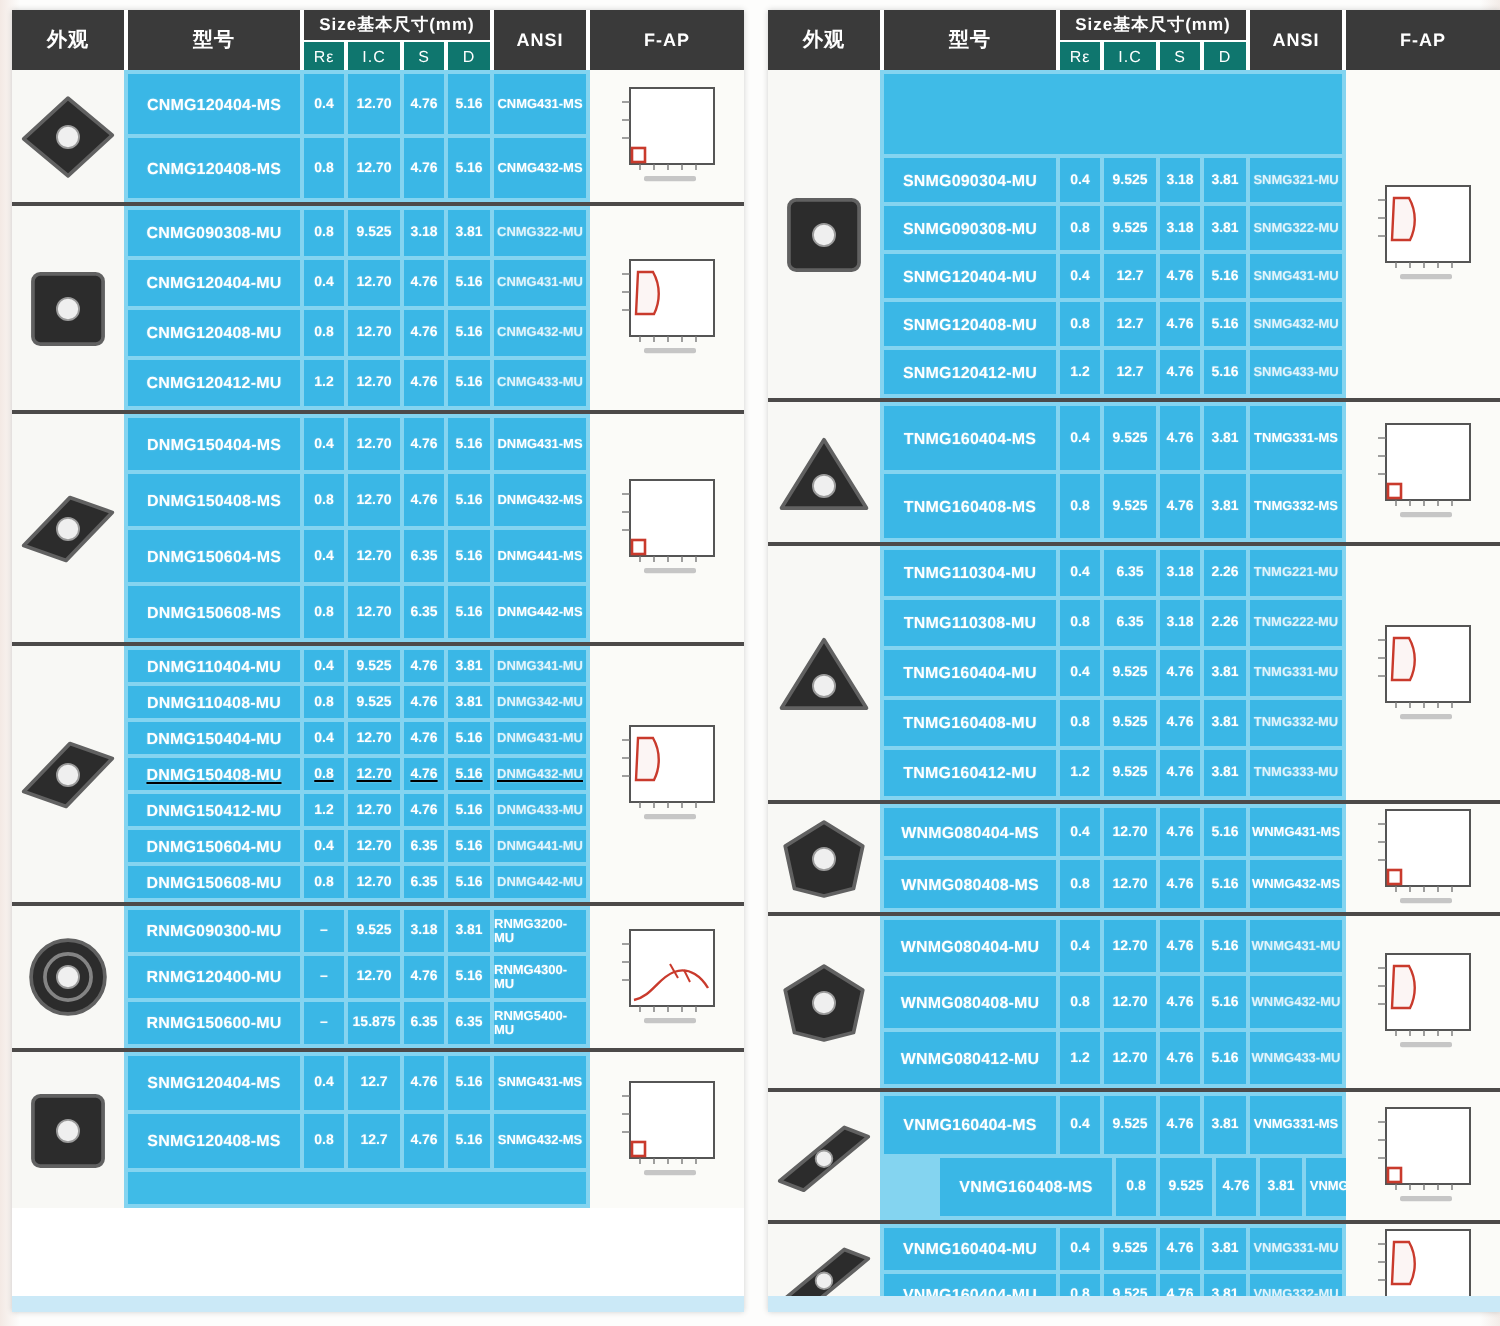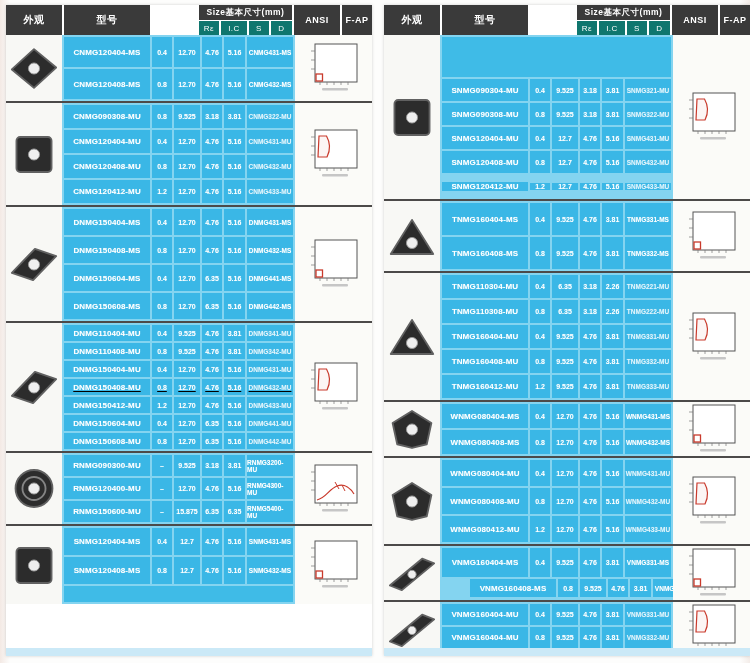--- a/index.html
+++ b/index.html
@@ -5,21 +5,21 @@
   html,body{margin:0;padding:0;background:#f4f0ec;font-family:"Liberation Sans", sans-serif;}
   .page{position:relative;width:750px;height:663px;background:linear-gradient(90deg,#f3e9e4 0px,#fdfdfc 10px,#fdfdfc 740px,#f3ece8 750px);
         box-sizing:border-box;padding:5px 0 0 6px;display:flex;gap:12px;overflow:hidden;}
   .catalog-table{width:366px;height:651px;display:flex;flex-direction:column;background:#ffffff;box-shadow:0 0 3px rgba(0,0,0,.18);}
   
   .thead{display:flex;height:30px;background:#fff;flex:none;}
   .th{background:#3a3a3a;color:#fff;font-weight:bold;font-size:10px;display:flex;align-items:center;justify-content:center;
       margin-right:2px;flex:none;letter-spacing:.5px;}
   .th.appearance{width:56px;}
   .th.model{width:86px;}
-  .th.sizegrp{width:93px;background:transparent;flex-direction:column;margin-right:2px;padding:0;display:flex;align-items:stretch;justify-content:flex-start;margin-left:47px;}
+  .th.sizegrp{width:93px;background:transparent;flex-direction:column;margin-right:2px;padding:0;display:flex;align-items:stretch;justify-content:flex-start;}
   .size-title{background:#3a3a3a;height:15px;display:flex;align-items:center;justify-content:center;font-size:8.5px;margin-bottom:1px;}
   .size-sub{display:flex;height:14px;gap:2px;}
   .size-sub .sth{background:#0f766e;color:#fff;font-size:8px;font-weight:normal;display:flex;align-items:center;justify-content:center;flex:none;}
   .sth.re{width:20px;}.sth.ic{width:26px;}.sth.s{width:20px;}.sth.d{width:21px;}
   .th.ansi{width:46px;font-size:9px;}
   .th.fap{flex:1;margin-right:0;font-size:9px;}
   
   .tbody{flex:1;display:flex;flex-direction:column;overflow:hidden;background:#fff;}
   .gsep{height:2px;background:#4c4a49;flex:none;}
   .group{display:flex;align-items:stretch;flex:none;}
@@ -449,21 +449,21 @@
               <div class="cell ansi dim">SNMG431-MU</div>
             </div>
             <div class="row" style="height: 22px;">
               <div class="cell model">SNMG120408-MU</div>
               <div class="cell v re">0.8</div>
               <div class="cell v ic">12.7</div>
               <div class="cell v s">4.76</div>
               <div class="cell v d">5.16</div>
               <div class="cell ansi dim">SNMG432-MU</div>
             </div>
-            <div class="row" style="height: 22px; align-items: center;">
+            <div class="row" style="height: 22px;">
               <div class="cell model">SNMG120412-MU</div>
               <div class="cell v re">1.2</div>
               <div class="cell v ic">12.7</div>
               <div class="cell v s">4.76</div>
               <div class="cell v d">5.16</div>
               <div class="cell ansi dim">SNMG433-MU</div>
             </div>
           </div>
           <div class="chart-cell">
             <svg width="64" height="54" viewBox="0 0 64 54">
@@ -691,21 +691,21 @@
           </div>
           <div class="blue-zone">
             <div class="row" style="height: 29px;">
               <div class="cell model">VNMG160404-MS</div>
               <div class="cell v re">0.4</div>
               <div class="cell v ic">9.525</div>
               <div class="cell v s">4.76</div>
               <div class="cell v d">3.81</div>
               <div class="cell ansi">VNMG331-MS</div>
             </div>
-            <div class="row" style="height: 18px; padding-left: 28px;">
+            <div class="row" style="height: 29px; padding-left: 28px;">
               <div class="cell model">VNMG160408-MS</div>
               <div class="cell v re">0.8</div>
               <div class="cell v ic">9.525</div>
               <div class="cell v s">4.76</div>
               <div class="cell v d">3.81</div>
               <div class="cell ansi">VNMG332-MS</div>
             </div>
           </div>
           <div class="chart-cell">
             <svg width="64" height="54" viewBox="0 0 64 54">

